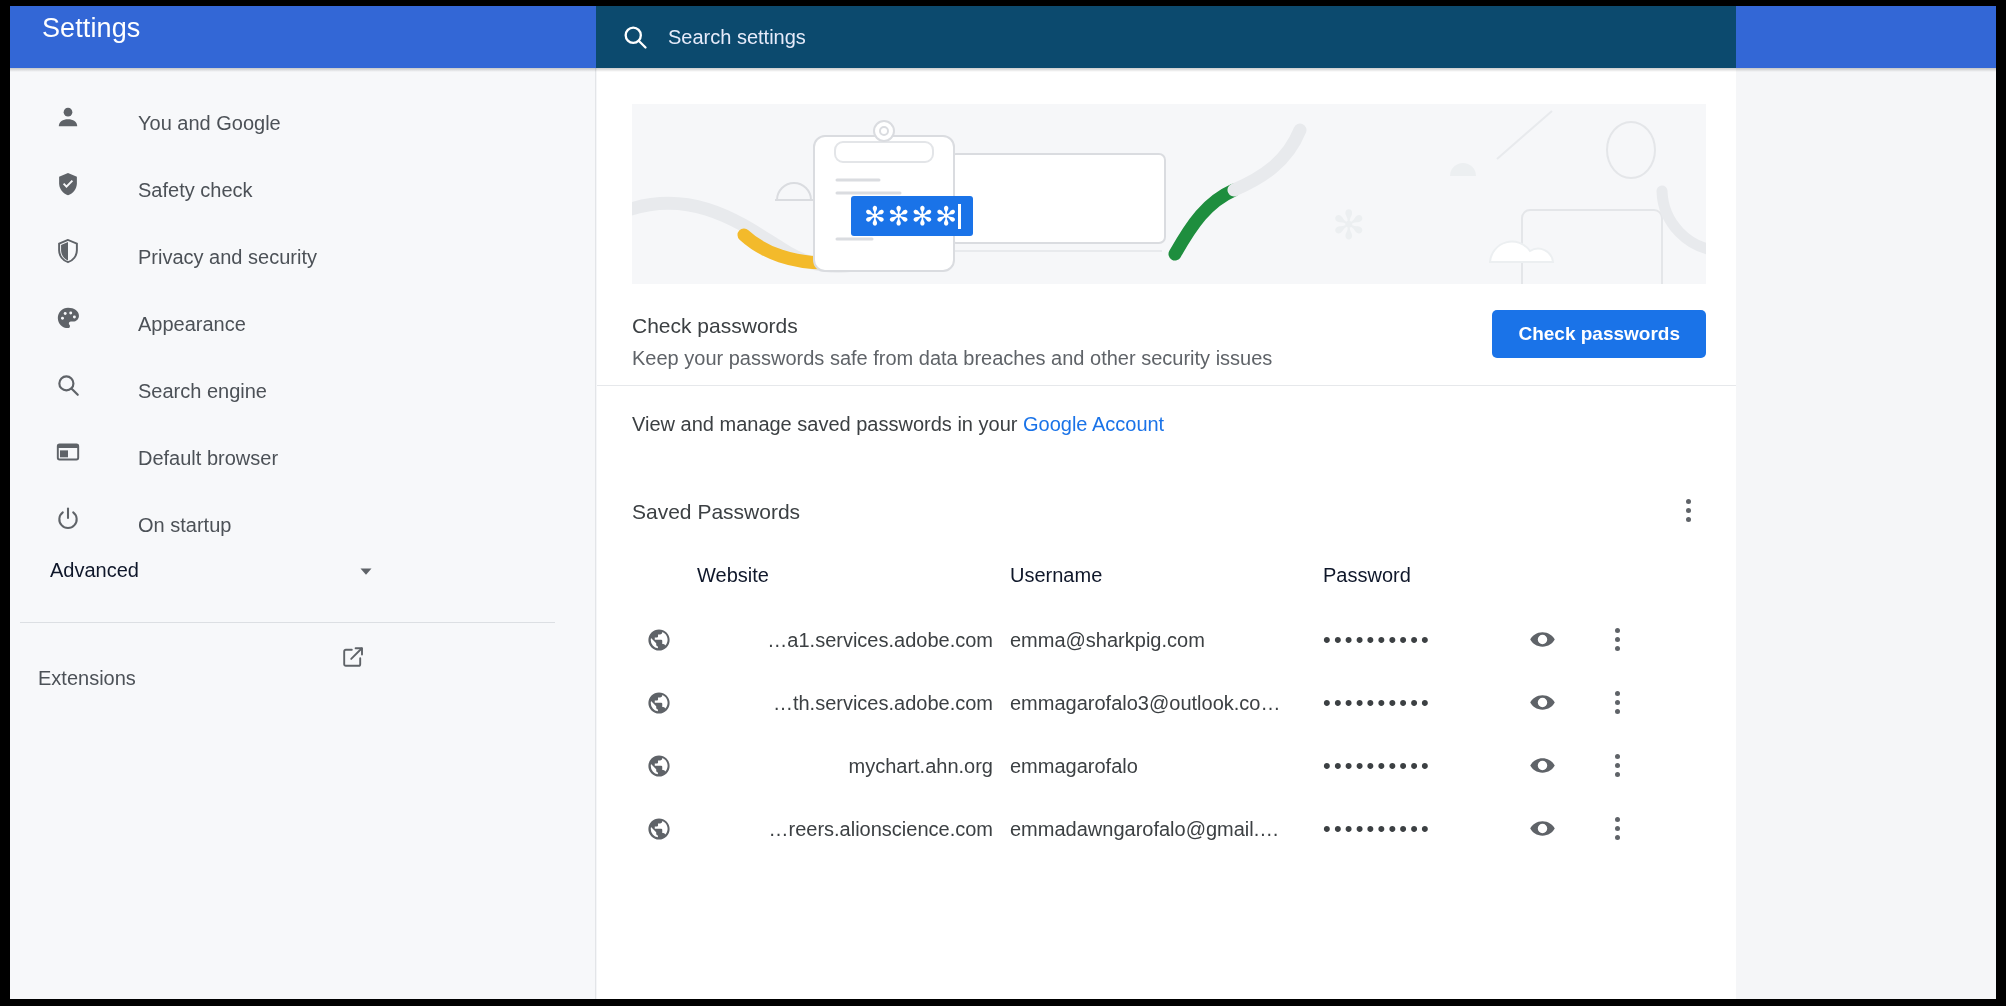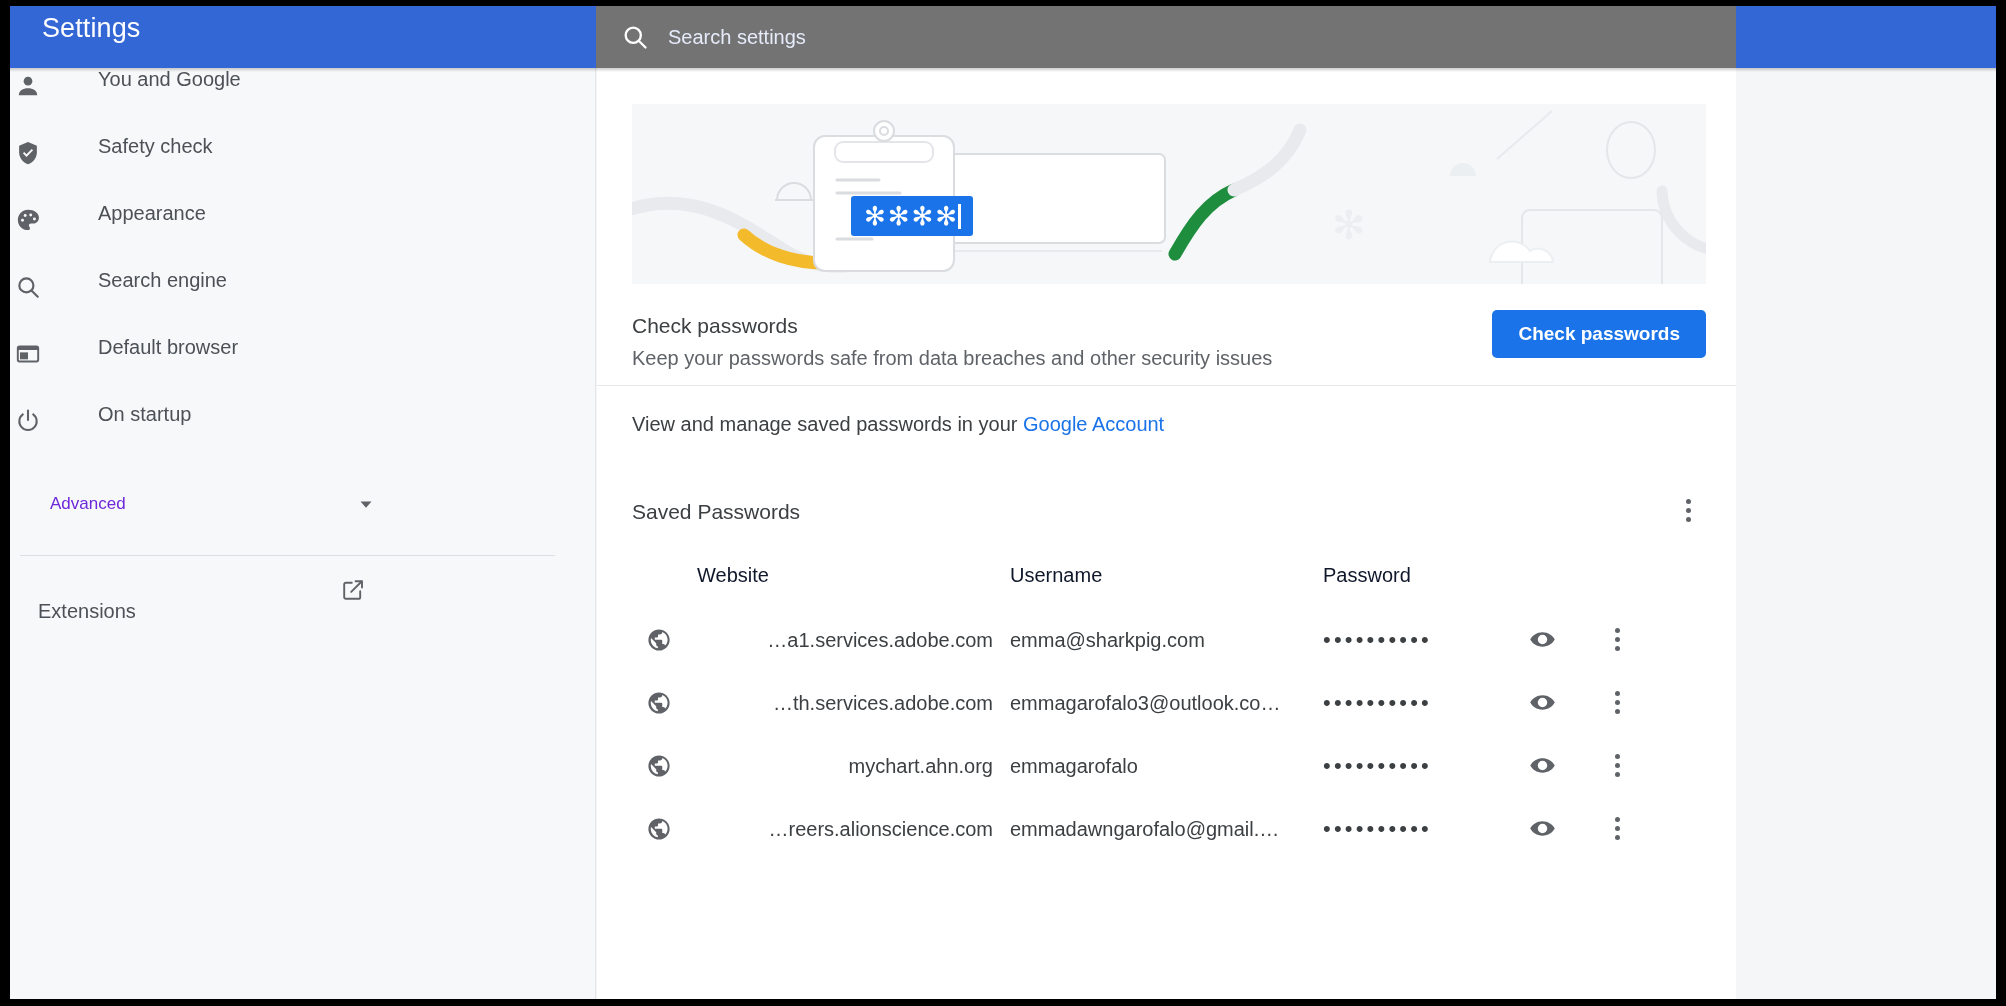--- a/index.html
+++ b/index.html
@@ -46,21 +46,21 @@
     left: 32px; top: 7px;
     font-size: 27px;
     font-weight: 500;
     color: #ffffff;
     letter-spacing: .1px;
   }
   #searchbar {
     position: absolute;
     left: 586px; top: 0;
     width: 1140px; height: 62px;
-    background: #737373;
+    background: #0c4a6e;
     display: flex;
     align-items: center;
   }
   #search-icon {
     margin-left: 24px;
     width: 30px; height: 30px;
     display: flex; align-items: center; justify-content: center;
     flex: 0 0 auto;
   }
   #search-icon svg { display: block; }
@@ -95,21 +95,22 @@
     position: absolute;
     left: 0; top: 62px;
     width: 586px; height: 931px;
     background: #f7f8fa;
     border-right: 1px solid #e3e5e8;
   }
   .nav-item {
     position: relative;
     height: 67px;
     display: flex;
-    align-items: flex-start;
+    align-items: flex-end;
+    padding-left: 40px;
     cursor: pointer;
   }
   .nav-icon {
     width: 36px; height: 36px;
     display: flex; align-items: center; justify-content: center;
     flex: 0 0 auto;
     color: #5f6368;
   }
   .nav-icon svg { display: block; }
   .nav-label {
@@ -124,22 +125,22 @@
 
   #advanced-row {
     position: relative;
     height: 67px;
     display: flex;
     align-items: center;
     padding-left: 40px;
     cursor: pointer;
   }
   #advanced-label {
-    font-size: 17px;
-    color: #6d28d9;
+    font-size: 20px;
+    color: #0f172a;
     font-weight: 500;
     white-space: nowrap;
   }
   #advanced-chevron {
     position: absolute;
     right: 218px; top: 50%;
     transform: translateY(-50%);
     color: #5f6368;
     display: flex;
   }
@@ -393,20 +394,29 @@
     <div class="nav-item">
       <span class="nav-icon">
         <svg width="26" height="26" viewBox="0 0 24 24" fill="currentColor">
           <path d="M12 1.8 3.8 5.2v6.1c0 5.1 3.5 9.8 8.2 11 4.7-1.2 8.2-5.9 8.2-11V5.2z"></path>
           <path d="M10.6 15.6 7.3 12.3l1.25-1.25 2.05 2.05 4.85-4.85 1.25 1.25z" fill="#f7f8fa"></path>
         </svg>
       </span>
       <span class="nav-label">Safety check</span>
     </div>
 
+    <div class="nav-item">
+      <span class="nav-icon">
+        <svg width="26" height="26" viewBox="0 0 24 24">
+          <path d="M12 1.8 3.8 5.2v6.1c0 5.1 3.5 9.8 8.2 11 4.7-1.2 8.2-5.9 8.2-11V5.2z" fill="none" stroke="currentColor" stroke-width="1.8"></path>
+          <path d="M12 3.6v17.1c-3.6-1.2-6.4-5.1-6.4-9.4V6.4z" fill="currentColor"></path>
+        </svg>
+      </span>
+      <span class="nav-label">Privacy and security</span>
+    </div>
 
     <div class="nav-item">
       <span class="nav-icon">
         <svg width="26" height="26" viewBox="0 0 24 24" fill="currentColor">
           <path d="M12 2.5C6.8 2.5 2.6 6.7 2.6 11.9c0 5.2 4.2 9.4 9.4 9.4 1 0 1.8-.8 1.8-1.8 0-.5-.2-.9-.5-1.2-.3-.3-.5-.7-.5-1.2 0-1 .8-1.8 1.8-1.8h2.1c3 0 5.4-2.4 5.4-5.4 0-4.2-4.3-7.4-10.1-7.4z"></path>
           <circle cx="6.9" cy="12.3" r="1.35" fill="#f7f8fa"></circle>
           <circle cx="9.4" cy="7.9" r="1.35" fill="#f7f8fa"></circle>
           <circle cx="14.5" cy="7.4" r="1.35" fill="#f7f8fa"></circle>
           <circle cx="17.9" cy="11" r="1.35" fill="#f7f8fa"></circle>
         </svg>

